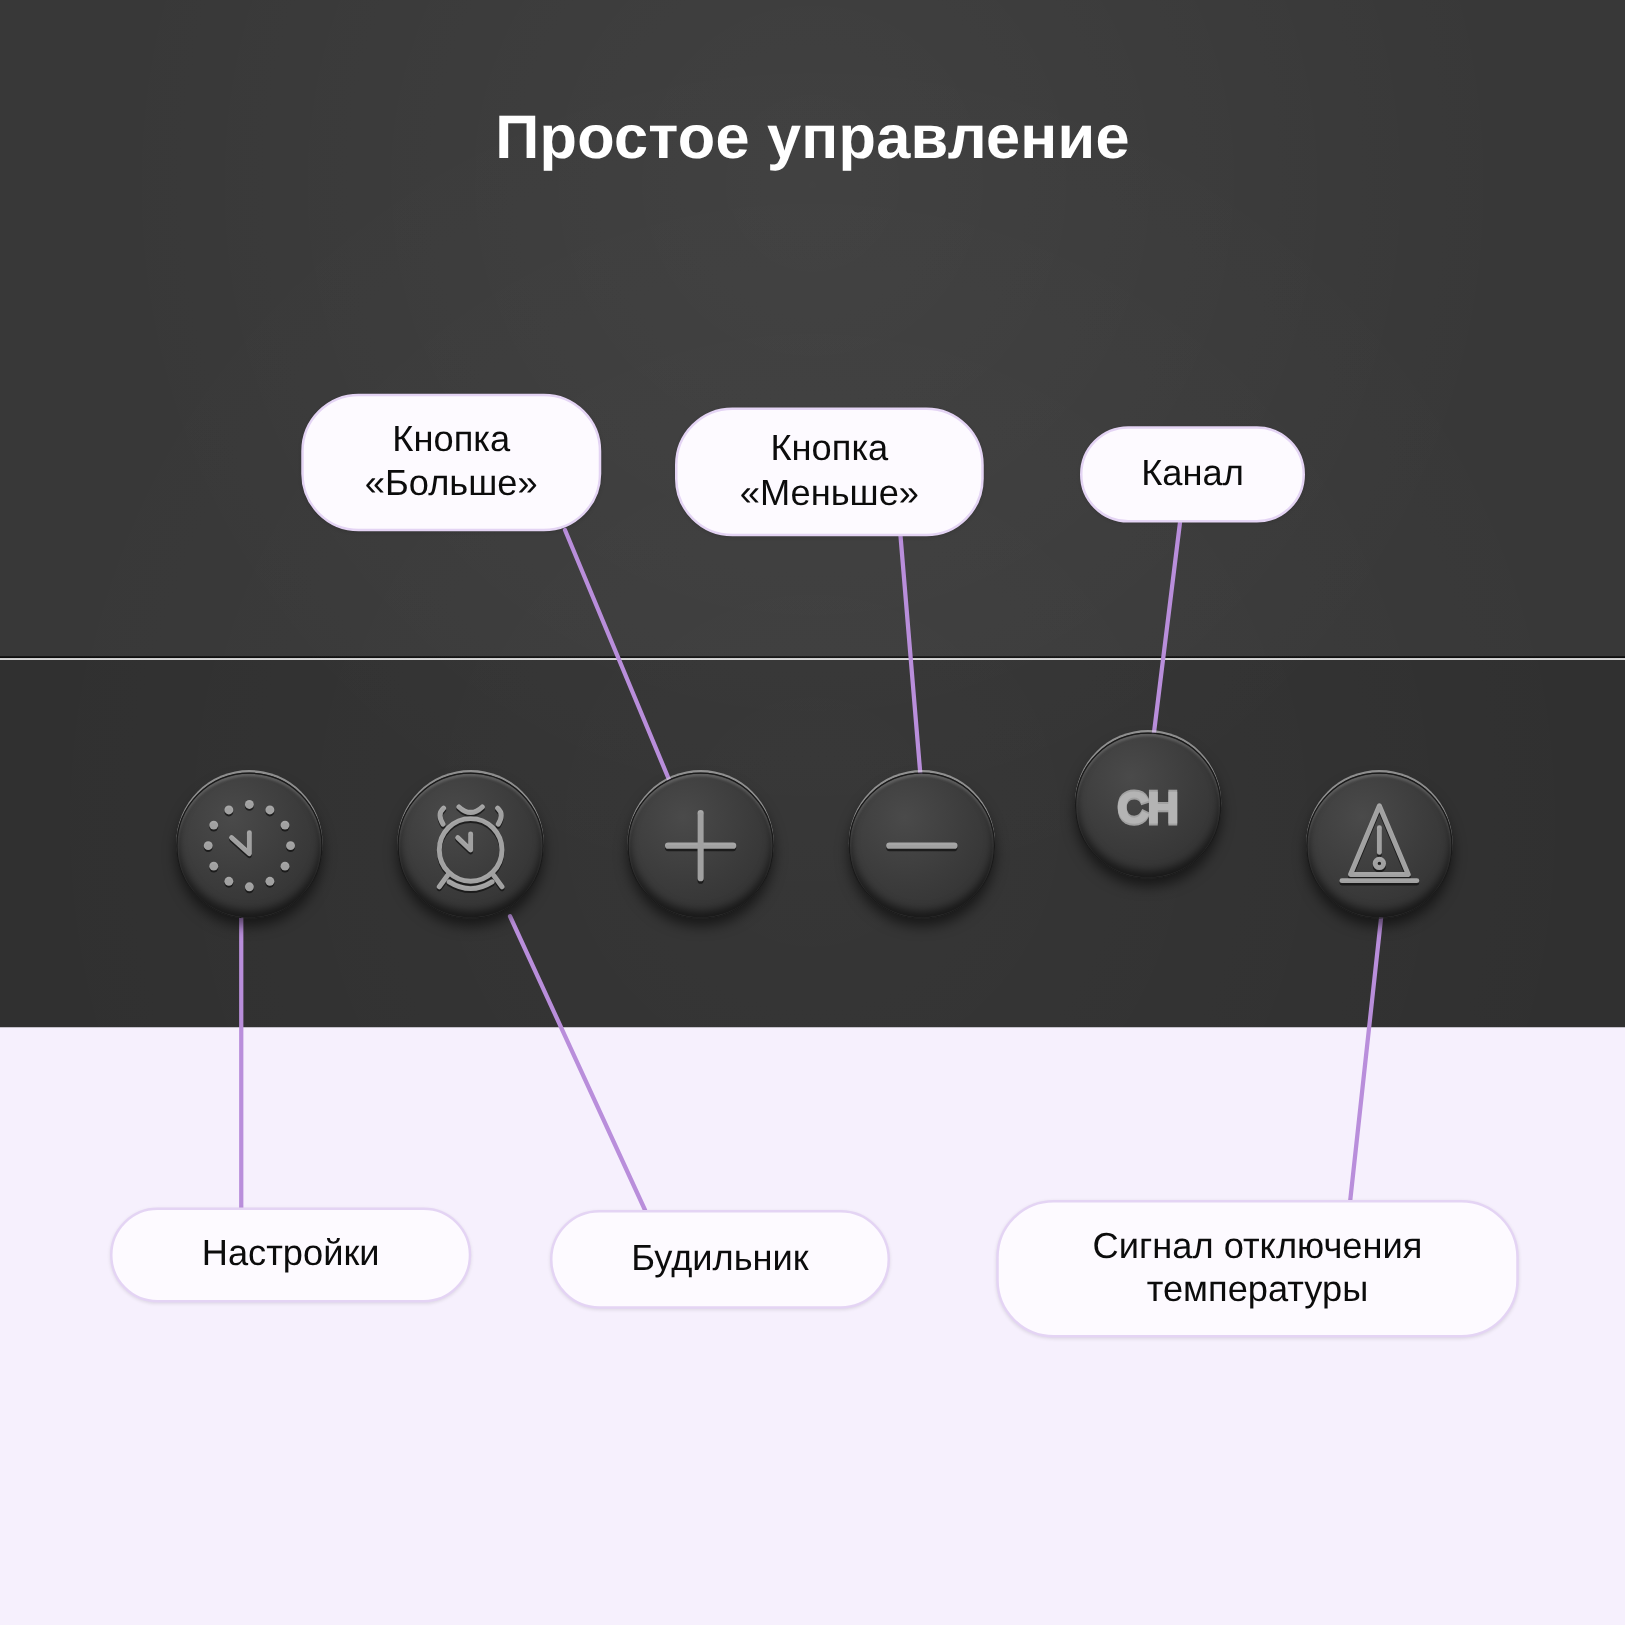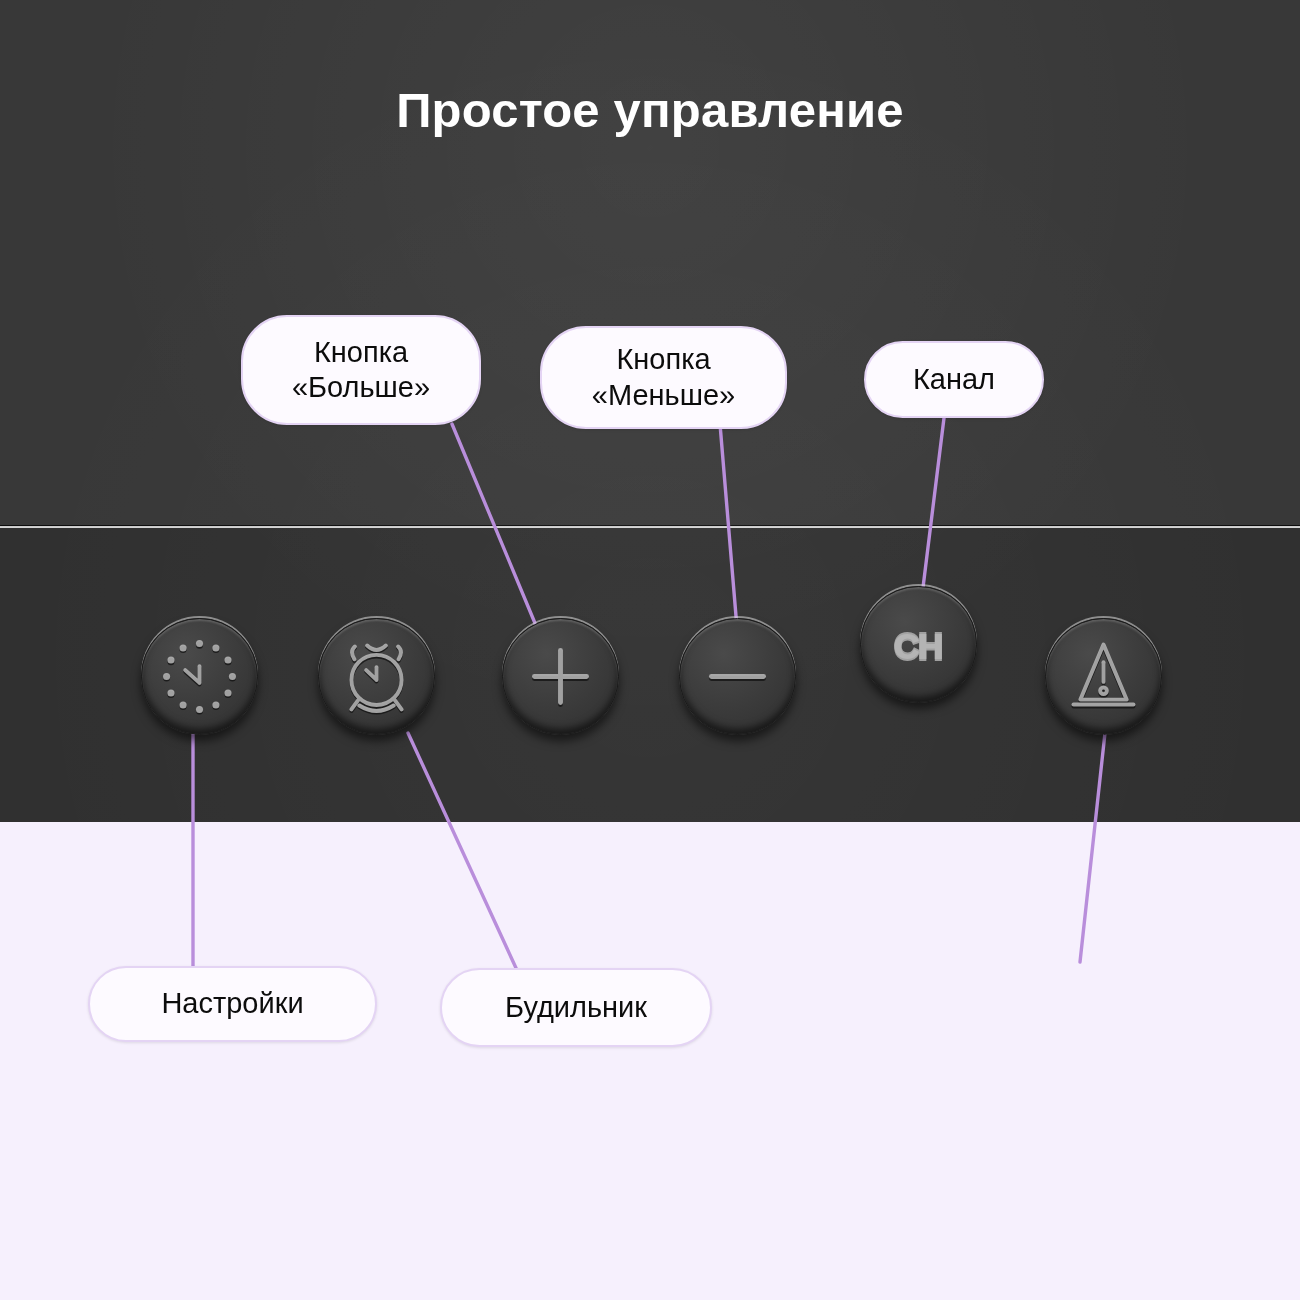--- a/index.html
+++ b/index.html
@@ -226,14 +226,18 @@
   </div>
 
   <div class="pill" style="left:440px;top:968px;width:272px;height:79px;">
     <span>Будильник</span>
   </div>
 
   <div class="pill" style="left:88px;top:966px;width:289px;height:76px;">
     <span>Настройки</span>
   </div>
 
+  <div class="pill" style="left:797px;top:960px;width:418px;height:110px;">
+    <span>Сигнал отключения
+температуры</span>
+  </div>
 
 </div>
 
 </body></html>

